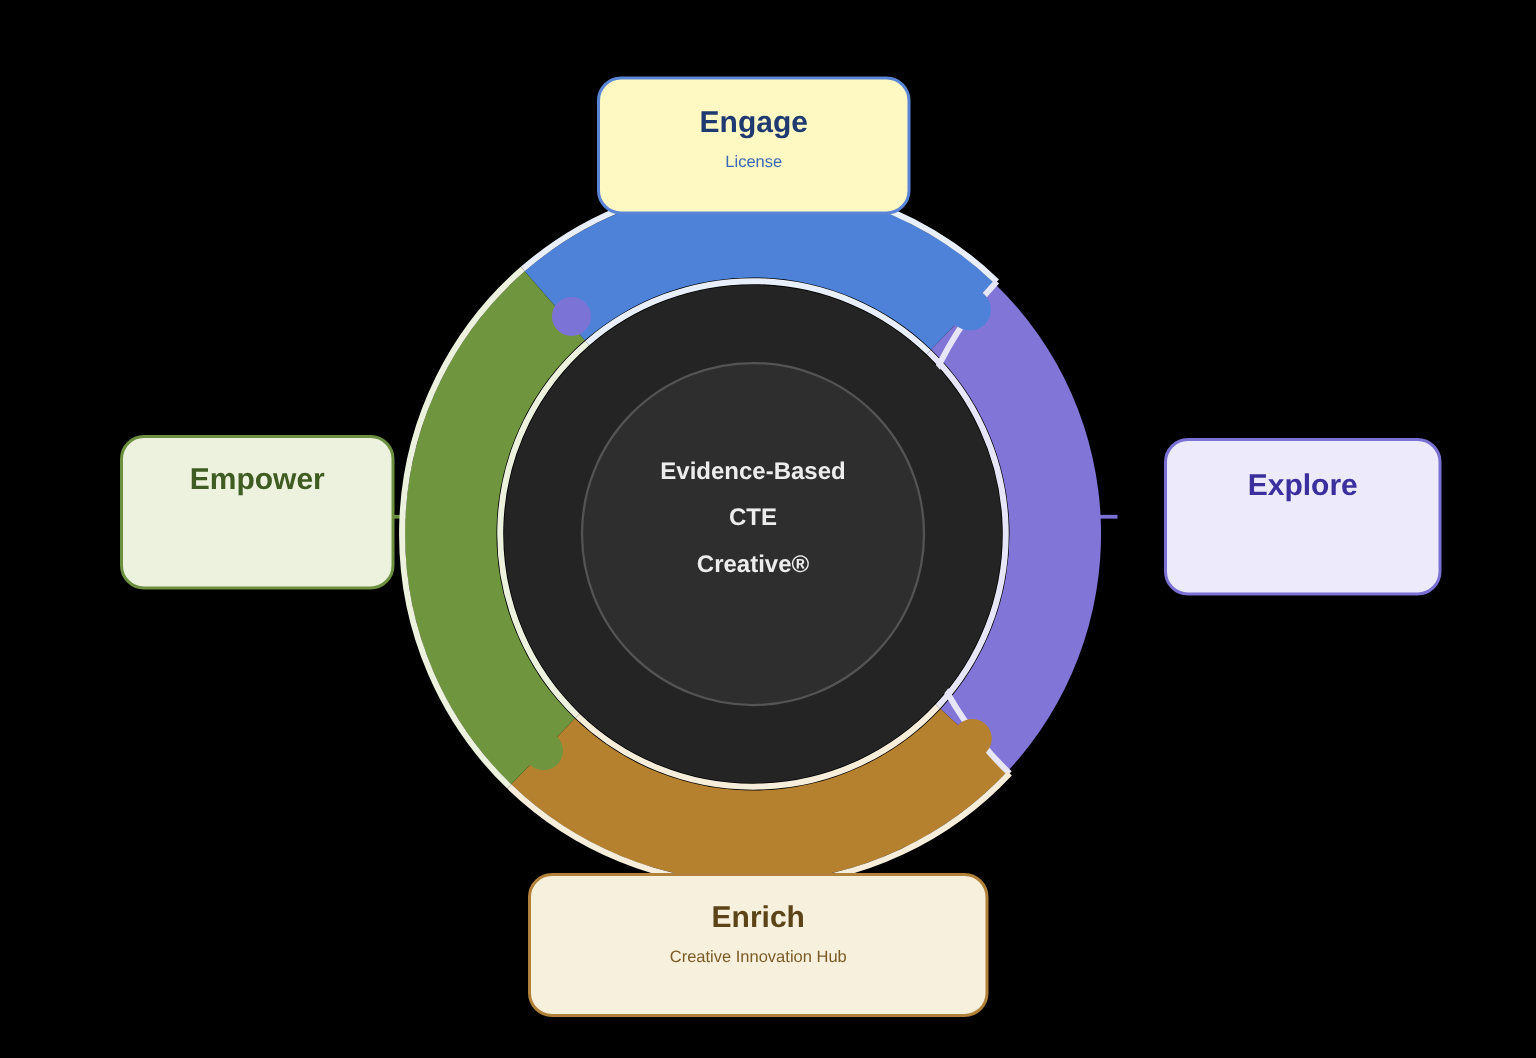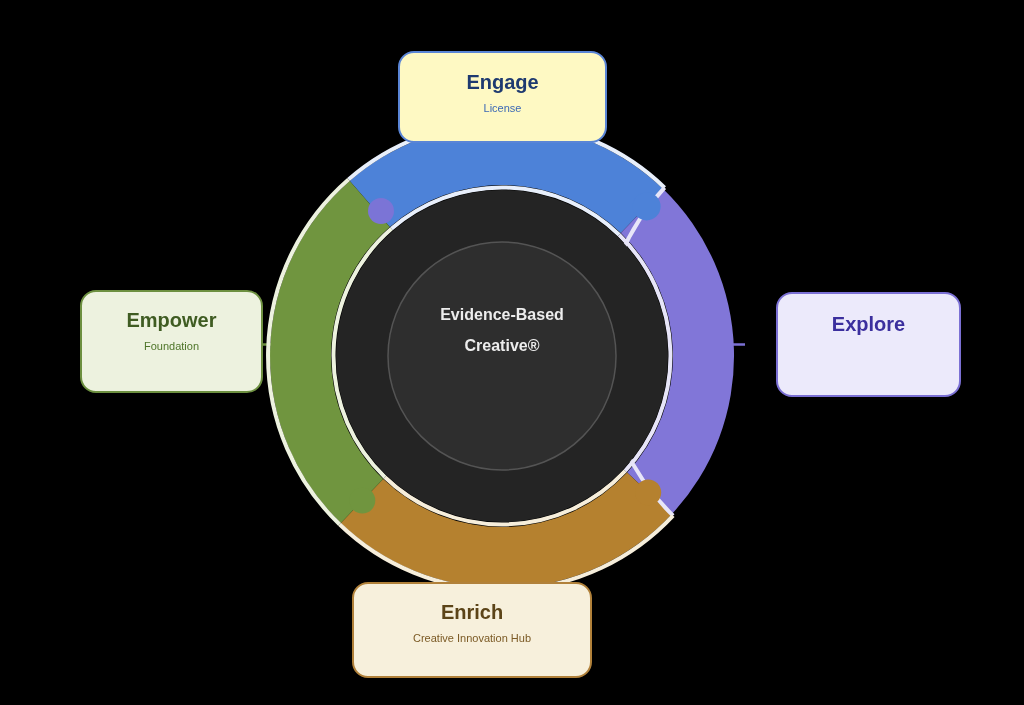--- a/index.html
+++ b/index.html
@@ -14,21 +14,21 @@
   }
   .node{
     position:absolute;border-style:solid;border-width:2.5px;border-radius:16px;
     text-align:center;box-sizing:border-box;
   }
   .node-title{font-size:20px;font-weight:700;line-height:26px;}
   .node-subtitle{font-size:11px;font-weight:400;line-height:20px;margin-top:3px;}
   .node-engage {left:398px;top:51px; width:209px;height:92px; padding-top:16px;}
   .node-empower{left:80px; top:290px;width:183px;height:103px;padding-top:15px;}
   .node-explore{left:742px;top:292px;width:185px;height:105px;padding-top:17px;margin-left:34px;}
-  .node-enrich {left:352px;top:582px;width:240px;height:96px; padding-top:15px;}
+  .node-enrich {left:352px;top:582px;width:307px;height:96px; padding-top:15px;}
 </style>
 </head>
 <body>
 
 <div class="stage" style="background: rgb(0, 0, 0);">
 
   <svg width="1024" height="705" viewBox="0 0 1024 705">
 
     <line x1="259" y1="344.5" x2="273" y2="344.5" stroke-width="2.5" stroke="#6d9040"></line>
     <line x1="731" y1="344.5" x2="745" y2="344.5" stroke-width="2.5" stroke="#7b70d4"></line>
@@ -52,31 +52,31 @@
     <circle cx="648.2" cy="492.4" r="13" fill="#b5812f"></circle>
     <circle cx="362.3" cy="500.5" r="13" fill="#70953f"></circle>
     <circle cx="381" cy="211" r="13" fill="#7b74d6"></circle>
 
     <circle cx="502" cy="356" r="166" fill="#242424"></circle>
     <circle cx="502" cy="356" r="114" stroke-width="1.5" fill="#2e2e2e" stroke="#545454"></circle>
   </svg>
 
   <div class="hub-label" style="color: rgb(237, 237, 237);">
     <div>Evidence-Based</div>
+    <div>CTE</div>
     <div>Creative®</div>
   </div>
 
   <div class="node node-engage" style="background: #fef9c3; border-color: rgb(90, 133, 214);">
     <div class="node-title" style="color: rgb(30, 58, 112);">Engage</div>
     <div class="node-subtitle" style="color: rgb(60, 105, 181);">License</div>
   </div>
 
   <div class="node node-empower" style="background: rgb(237, 242, 223); border-color: rgb(109, 144, 64);">
     <div class="node-title" style="color: rgb(63, 92, 34);">Empower</div>
-    <div class="node-subtitle" style="color: rgb(78, 117, 41);">Foundation</div>
   </div>
 
   <div class="node node-explore" style="background: rgb(236, 234, 251); border-color: rgb(123, 112, 212);">
     <div class="node-title" style="color: rgb(59, 47, 158);">Explore</div>
   </div>
 
   <div class="node node-enrich" style="background: rgb(247, 240, 220); border-color: rgb(177, 129, 58);">
     <div class="node-title" style="color: rgb(92, 68, 24);">Enrich</div>
     <div class="node-subtitle" style="color: rgb(123, 90, 37);">Creative Innovation Hub</div>
   </div>

